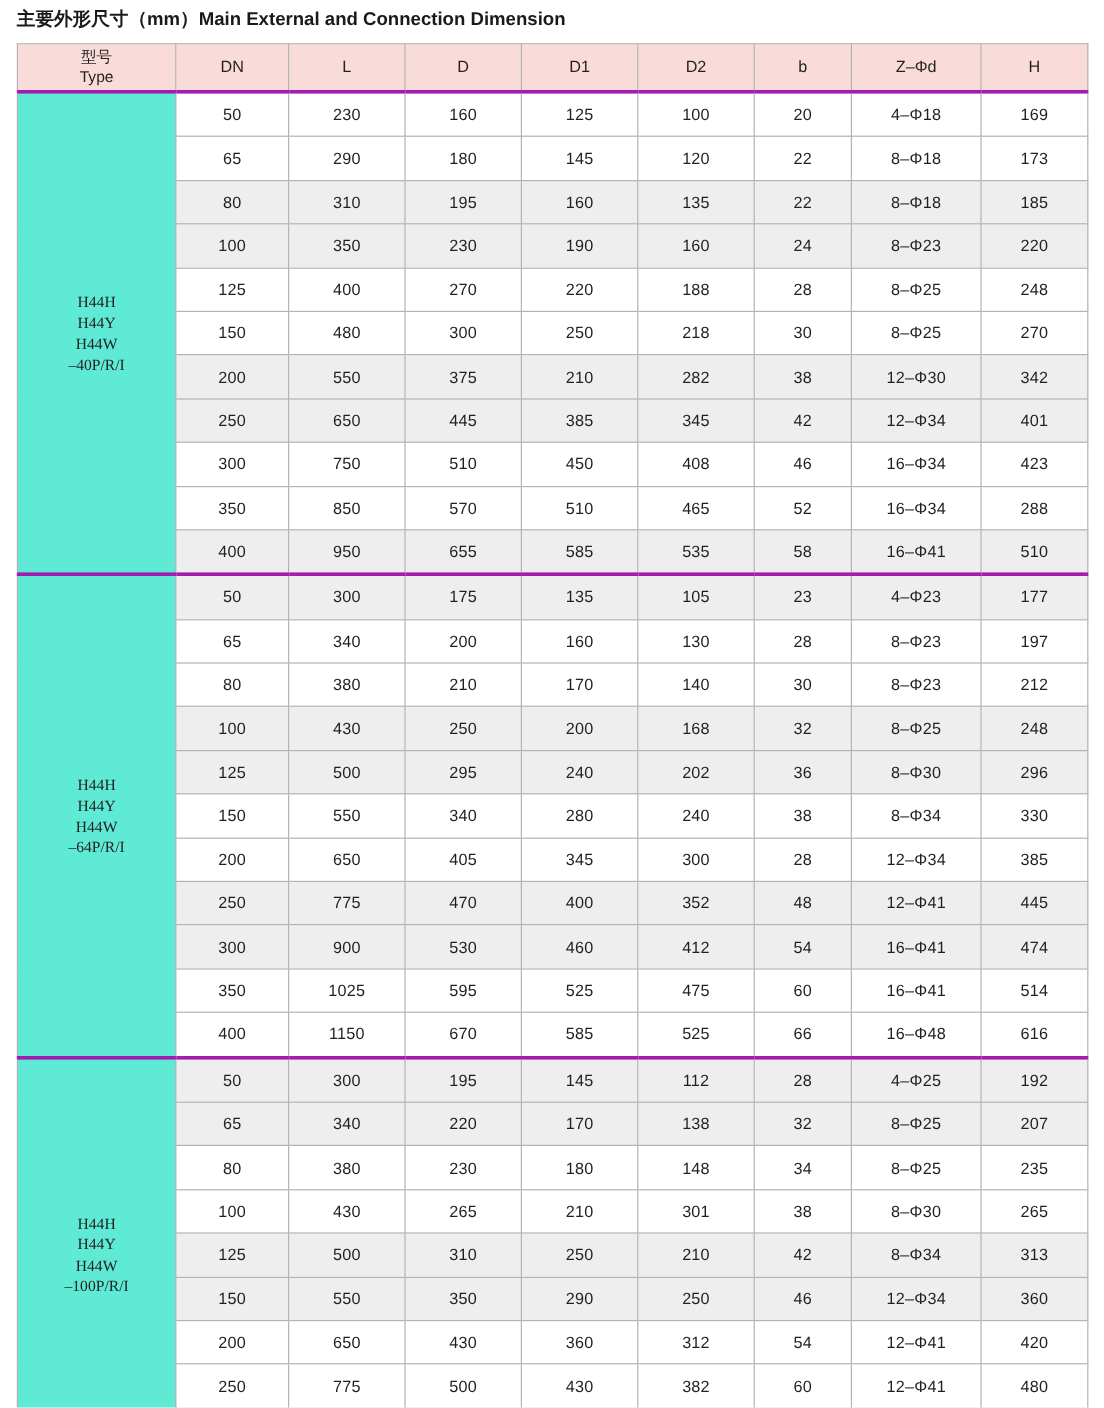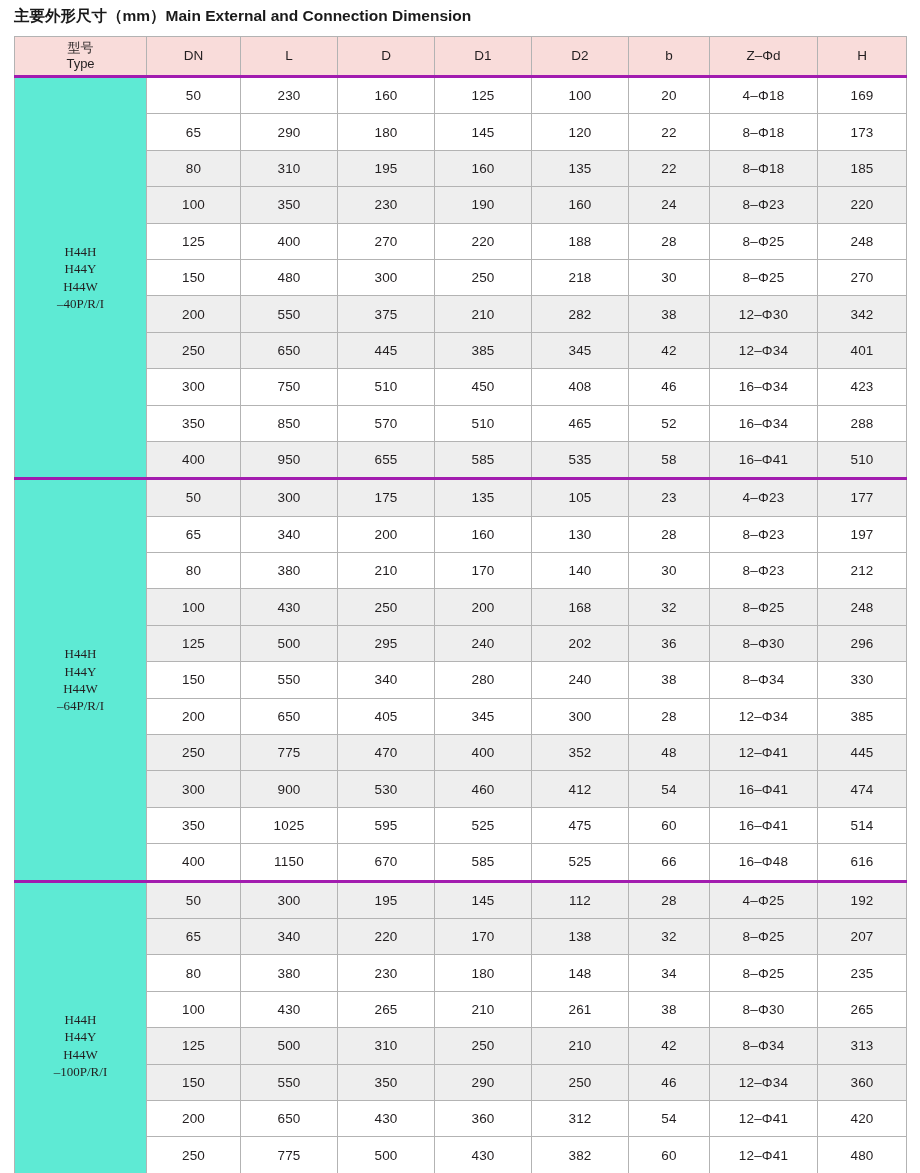--- a/index.html
+++ b/index.html
@@ -397,21 +397,21 @@
           <td class="val">148</td>
           <td class="val">34</td>
           <td class="val">8–Φ25</td>
           <td class="val">235</td>
         </tr>
         <tr>
           <td class="val">100</td>
           <td class="val">430</td>
           <td class="val">265</td>
           <td class="val">210</td>
-          <td class="val">261</td>
+          <td class="val">301</td>
           <td class="val">38</td>
           <td class="val">8–Φ30</td>
           <td class="val">265</td>
         </tr>
         <tr class="shaded">
           <td class="val">125</td>
           <td class="val">500</td>
           <td class="val">310</td>
           <td class="val">250</td>
           <td class="val">210</td>

